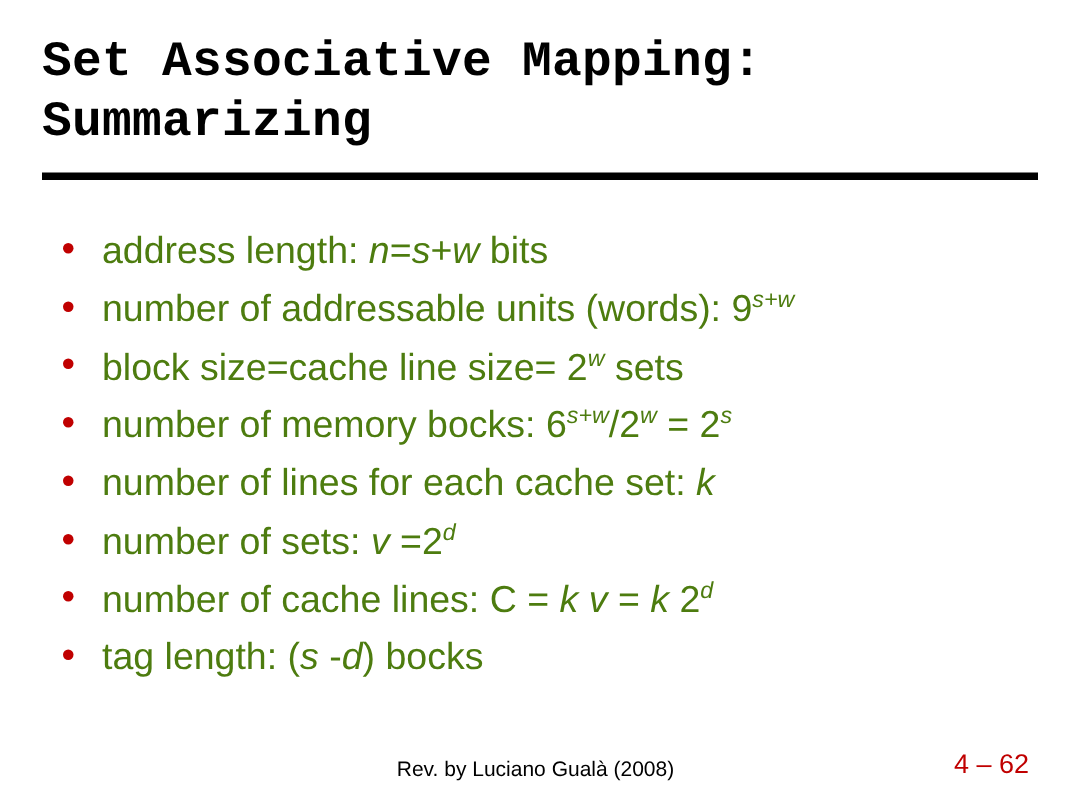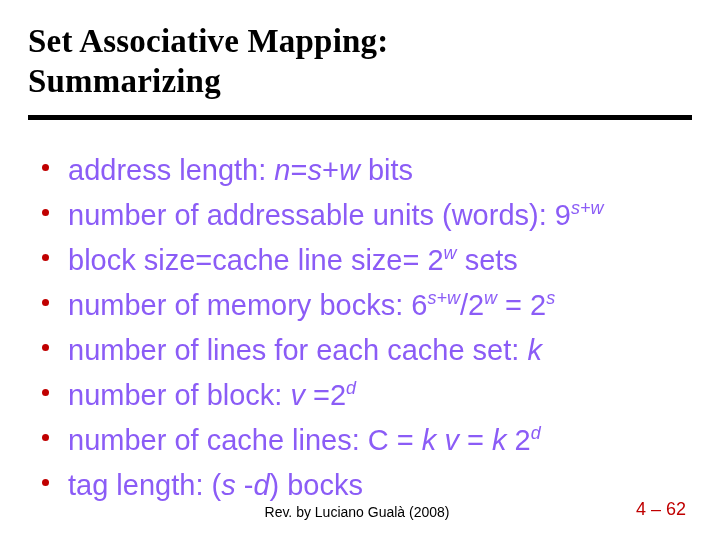--- a/index.html
+++ b/index.html
@@ -13,44 +13,44 @@
     overflow: hidden;
   }
   .slide {
     box-sizing: border-box;
     width: 720px;
     height: 540px;
     padding: 22px 28px 0 28px;
     position: relative;
   }
   .title {
-    font-family: Liberation Serif, serif;
+    font-family: Liberation Mono, monospace;
     font-weight: 900;
     font-size: 33px;
     line-height: 1.2;
     letter-spacing: 0.2px;
     margin: 0 0 14px 0;
   }
   .rule {
     height: 5px;
     background: #000000;
     width: 100%;
     margin-bottom: 28px;
   }
   ul.bullets {
     list-style: none;
     margin: 0;
     padding: 0 8px 0 2px;
   }
   ul.bullets li {
     position: relative;
     padding-left: 38px;
-    font-size: 29px;
+    font-size: 25px;
     line-height: 1.55;
-    color: #8b5cf6;
+    color: #4d7c0f;
   }
   ul.bullets li::before {
     content: "";
     position: absolute;
     left: 12px;
     top: 0.55em;
     width: 7px;
     height: 7px;
     background: #c00000;
     border-radius: 50%;
@@ -113,21 +113,21 @@
 
     <li>
       <span>number of memory bocks: 6</span><sup>s+w</sup><span>/2</span><sup>w</sup><span> = 2</span><sup>s</sup>
     </li>
 
     <li>
       <span>number of lines for each cache set: </span><span class="ital">k</span>
     </li>
 
     <li>
-      <span>number of block: </span><span class="ital">v </span><span>=2</span><sup>d</sup>
+      <span>number of sets: </span><span class="ital">v </span><span>=2</span><sup>d</sup>
     </li>
 
     <li>
       <span>number of cache lines: C = </span><span class="ital">k </span><span class="ital">v </span><span>= </span><span class="ital">k </span><span>2</span><sup>d</sup>
     </li>
 
     <li>
       <span>tag length: (</span><span class="ital">s </span><span>-</span><span class="ital">d</span><span>) bocks</span>
     </li>
 

